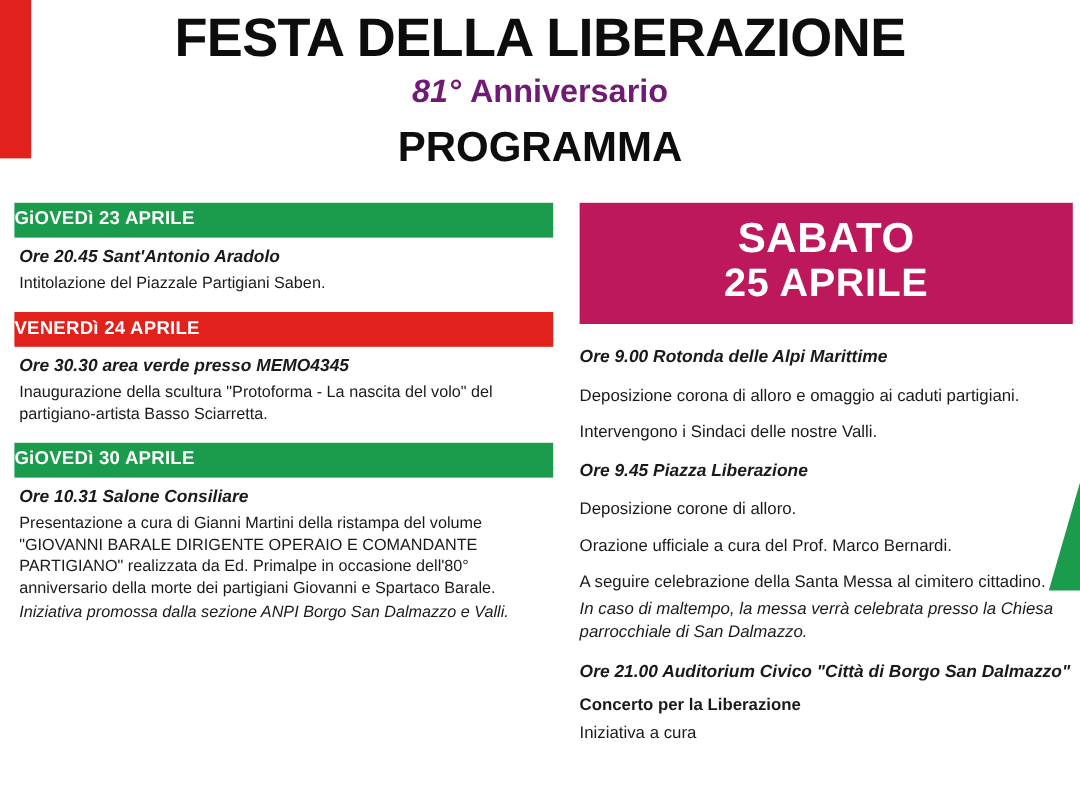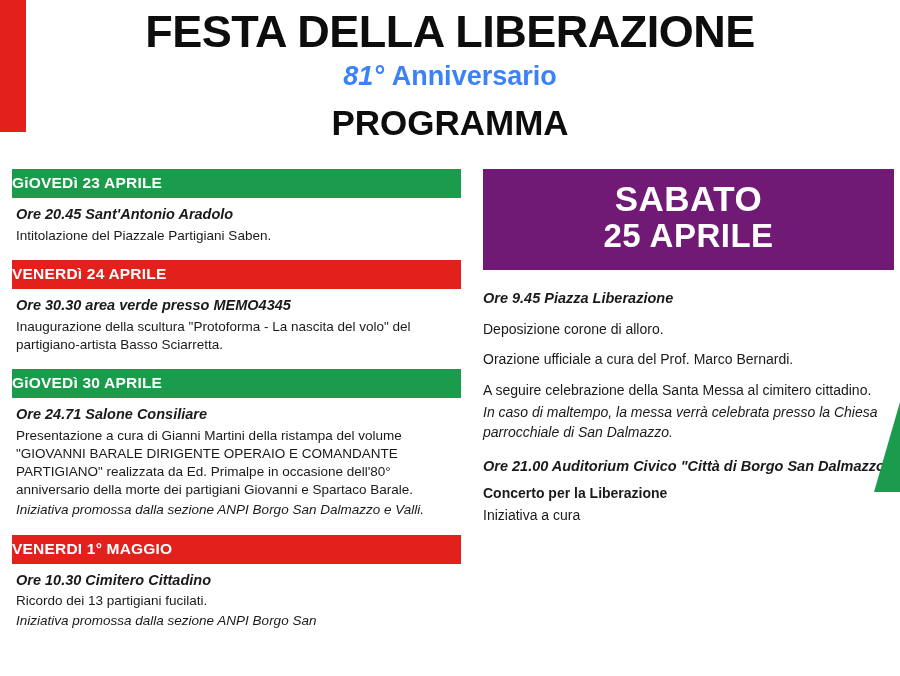--- a/index.html
+++ b/index.html
@@ -49,21 +49,21 @@
     font-weight: bold;
     letter-spacing: -0.5px;
     line-height: 1.05;
     color: #0d0d0d;
   }
   .title-sub {
     font-size: 27px;
     font-weight: bold;
     font-style: italic;
     margin-top: 6px;
-    color: #3b82f6;
+    color: #701a75;
   }
   .title-sub .deg {
     font-style: italic;
   }
   .title-sub .word {
     font-style: normal;
   }
   .title-program {
     font-size: 35px;
     font-weight: bold;
@@ -114,21 +114,21 @@
   .block-body p {
     margin: 0 0 2px 0;
   }
   .block-body .ital {
     font-style: italic;
   }
   .spacer-after-block { height: 13px; }
 
   
   .sabato-box {
-    background: #701a75;
+    background: #be185d;
     color: #ffffff;
     text-align: center;
     padding: 12px 0 16px 0;
     margin-bottom: 18px;
   }
   .sabato-line1 {
     font-size: 35px;
     font-weight: bold;
     line-height: 1.05;
     letter-spacing: 0.5px;
@@ -191,44 +191,42 @@
         <div class="block-body">
           <div class="ore">Ore 30.30 area verde presso MEMO4345</div>
           <p>Inaugurazione della scultura "Protoforma - La nascita del volo" del partigiano-artista Basso Sciarretta.</p>
         </div>
       </div>
       <div class="spacer-after-block"></div>
 
       <div>
         <div class="bar green">GiOVEDì 30 APRILE</div>
         <div class="block-body">
-          <div class="ore">Ore 24.71 Salone Consiliare</div>
+          <div class="ore">Ore 10.31 Salone Consiliare</div>
           <p>Presentazione a cura di Gianni Martini della ristampa del volume "GIOVANNI BARALE DIRIGENTE OPERAIO E COMANDANTE PARTIGIANO" realizzata da Ed. Primalpe in occasione dell'80° anniversario della morte dei partigiani Giovanni e Spartaco Barale.</p>
           <p class="ital">Iniziativa promossa dalla sezione ANPI Borgo San Dalmazzo e Valli.</p>
         </div>
       </div>
       <div class="spacer-after-block"></div>
 
-      <div>
-        <div class="bar red">VENERDI 1° MAGGIO</div>
-        <div class="block-body">
-          <div class="ore">Ore 10.30 Cimitero Cittadino</div>
-          <p>Ricordo dei 13 partigiani fucilati.</p>
-          <p class="ital">Iniziativa promossa dalla sezione ANPI Borgo San</p>
-        </div>
-      </div>
 
     </div>
 
     <div class="col-right">
       <div class="sabato-box">
         <div class="sabato-line1">SABATO</div>
         <div class="sabato-line2">25 APRILE</div>
       </div>
 
+      <div class="r-item">
+        <div class="r-head">Ore 9.00 Rotonda delle Alpi Marittime</div>
+        <p class="r-text">Deposizione corona di alloro e omaggio ai caduti partigiani.</p>
+        <div class="r-gap"></div>
+        <p class="r-text">Intervengono i Sindaci delle nostre Valli.</p>
+      </div>
 
       <div class="r-item">
         <div class="r-head">Ore 9.45 Piazza Liberazione</div>
         <p class="r-text">Deposizione corone di alloro.</p>
         <div class="r-gap"></div>
         <p class="r-text">Orazione ufficiale a cura del Prof. Marco Bernardi.</p>
         <div class="r-gap"></div>
         <p class="r-text">A seguire celebrazione della Santa Messa al cimitero cittadino.</p>
         <p class="r-text ital">In caso di maltempo, la messa verrà celebrata presso la Chiesa parrocchiale di San Dalmazzo.</p>
       </div>

